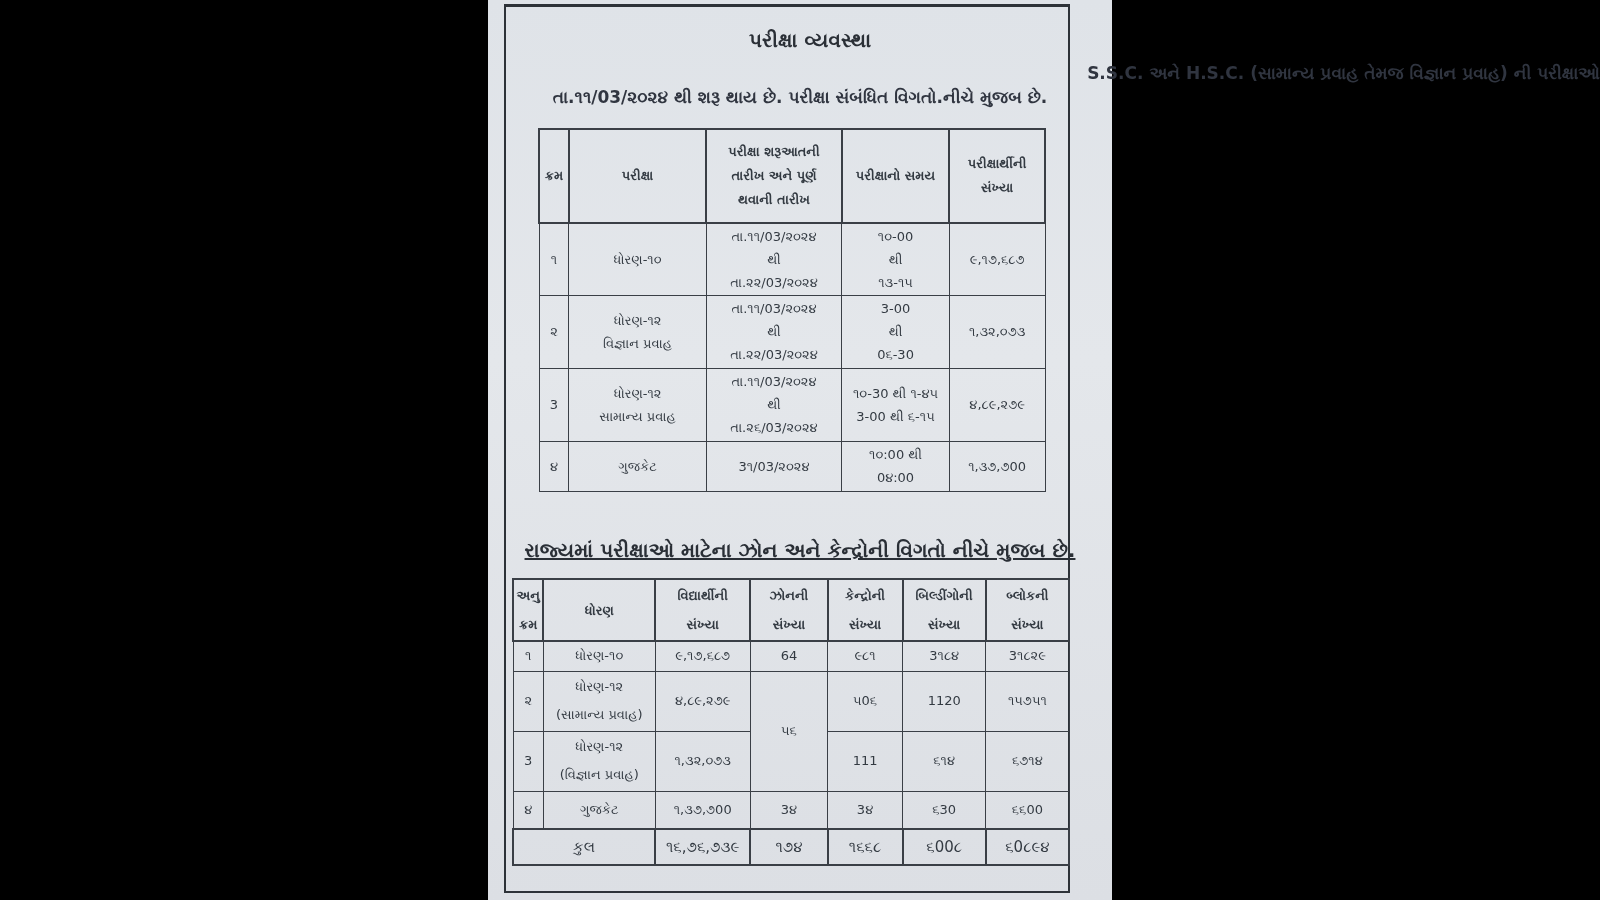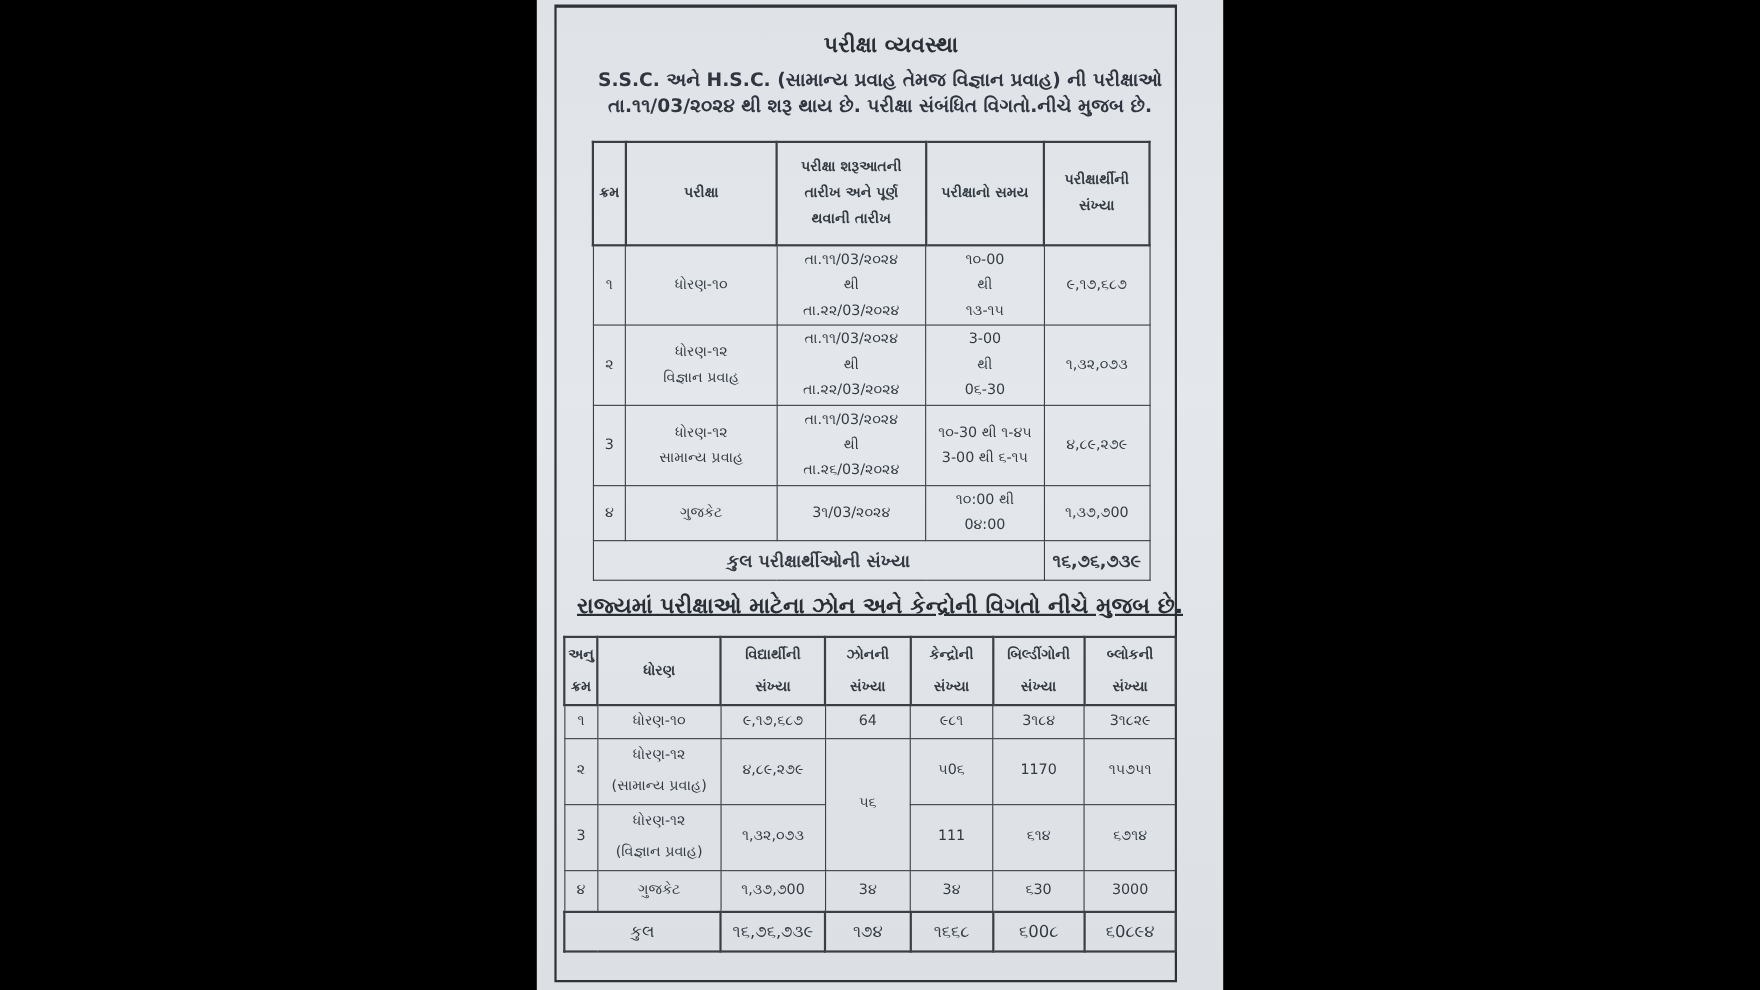--- a/index.html
+++ b/index.html
@@ -17,21 +17,21 @@
     position: absolute; left: 504px; top: 4px; width: 562px; height: 884px;
     border: 2px solid #2d3238; border-top-width: 3px;
   }
   .title {
     position: absolute; left: 0; width: 1600px; text-align: center;
   }
   .t-main {
     top: 28px; font-size: 20px; font-weight: bold;  padding-left: 10px;
   }
   .t-line { font-size: 17px; font-weight: bold; color: #303540; }
-  .t-l1 { top: 63px; }
+  .t-l1 { top: 63px; text-align: right; }
   .t-l2 { top: 87px; }
   table { border-collapse: collapse; position: absolute; }
   td, th {
     border: 1.5px solid #3a3f46; text-align: center; vertical-align: middle;
     font-size: 13px; color: #333a42; padding: 0;
   }
   th { font-weight: bold; font-size: 13px; line-height: 24px; }
   .t1 { left: 538px; top: 128px; width: 508px; }
   .t1 th { height: 92px; border-width: 2.5px; }
   .t1 td { line-height: 23px; text-align: center; }
@@ -109,24 +109,20 @@
     <td>૪,૮૯,૨૭૯</td>
   </tr>
   <tr style="height:50px">
     <td>૪</td>
     <td class="ml">ગુજકેટ</td>
     <td class="ml">3૧/03/૨૦૨૪</td>
     <td class="ml">૧૦:00 થી
 0૪:00</td>
     <td>૧,૩૭,૭00</td>
   </tr>
-  <tr style="height:36px">
-    <td colspan="4" class="bold">કુલ પરીક્ષાર્થીઓની સંખ્યા</td>
-    <td class="bold">૧૬,૭૬,૭૩૯</td>
-  </tr>
 </tbody>
   </table>
 
 <div class="title sub2">રાજ્યમાં પરીક્ષાઓ માટેના ઝોન અને કેન્દ્રોની વિગતો નીચે મુજબ છે.</div>
 
 <table class="t2">
   <colgroup>
       <col style="width:30px">
       <col style="width:110px">
       <col style="width:94px">
@@ -160,40 +156,40 @@
     <td>3૧૮૪</td>
     <td>3૧૮૨૯</td>
   </tr>
   <tr style="height:60px">
     <td>૨</td>
     <td class="ml">ધોરણ-૧૨
 (સામાન્ય પ્રવાહ)</td>
     <td>૪,૮૯,૨૭૯</td>
     <td rowspan="2">૫૬</td>
     <td>૫0૬</td>
-    <td>1170</td>
+    <td>1120</td>
     <td>૧૫૭૫૧</td>
   </tr>
   <tr style="height:60px">
     <td>3</td>
     <td class="ml">ધોરણ-૧૨
 (વિજ્ઞાન પ્રવાહ)</td>
     <td>૧,૩૨,૦૭૩</td>
     <td>111</td>
     <td>૬૧૪</td>
     <td>૬૭૧૪</td>
   </tr>
   <tr style="height:38px">
     <td>૪</td>
     <td class="ml">ગુજકેટ</td>
     <td>૧,૩૭,૭00</td>
     <td>3૪</td>
     <td>3૪</td>
     <td>૬30</td>
-    <td>3000</td>
+    <td>૬૬00</td>
   </tr>
   <tr class="total">
     <td colspan="2">કુલ</td>
     <td>૧૬,૭૬,૭૩૯</td>
     <td>૧૭૪</td>
     <td>૧૬૬૮</td>
     <td>૬00૮</td>
     <td>૬0૮૯૪</td>
   </tr>
 </tbody>

